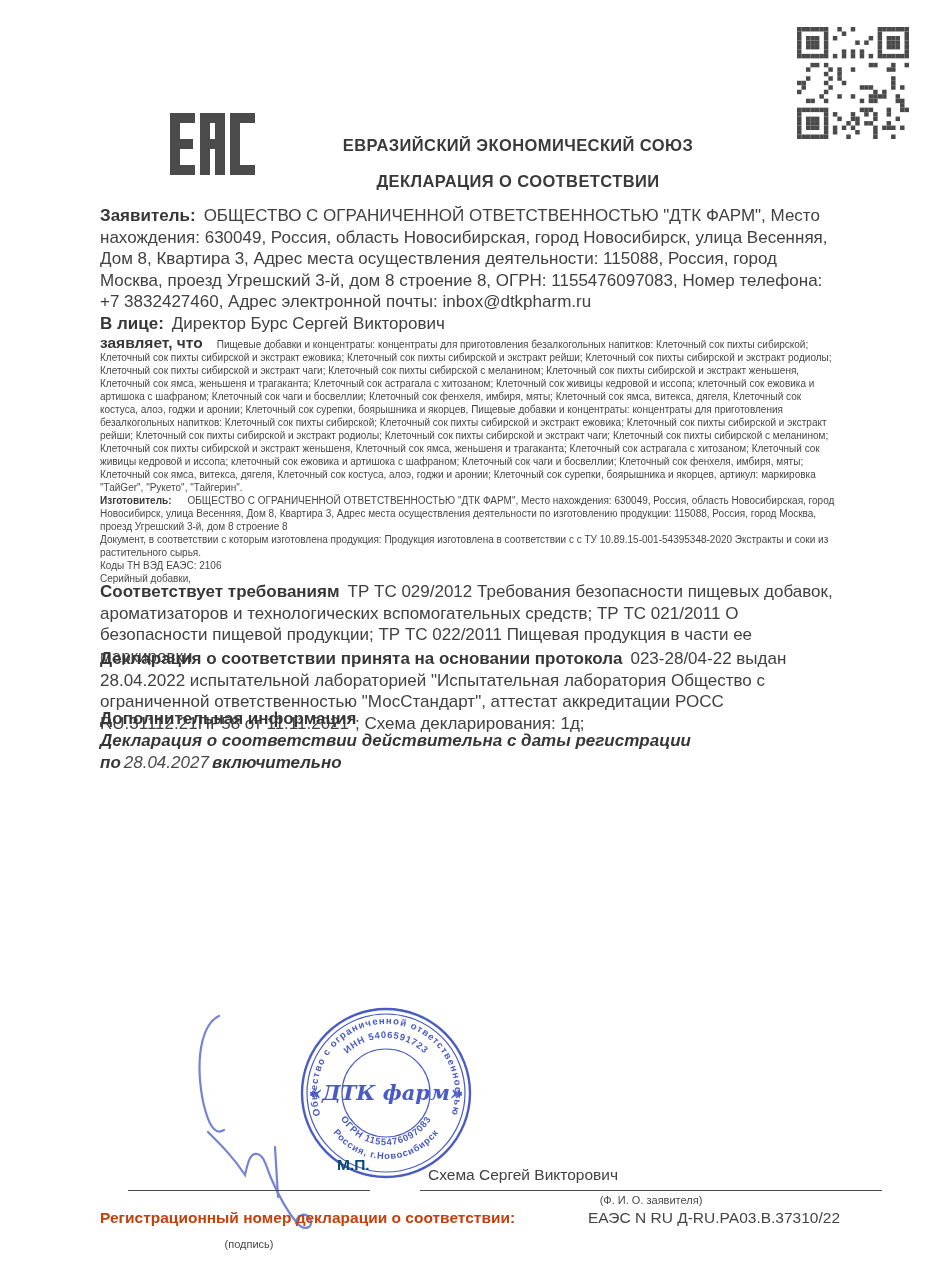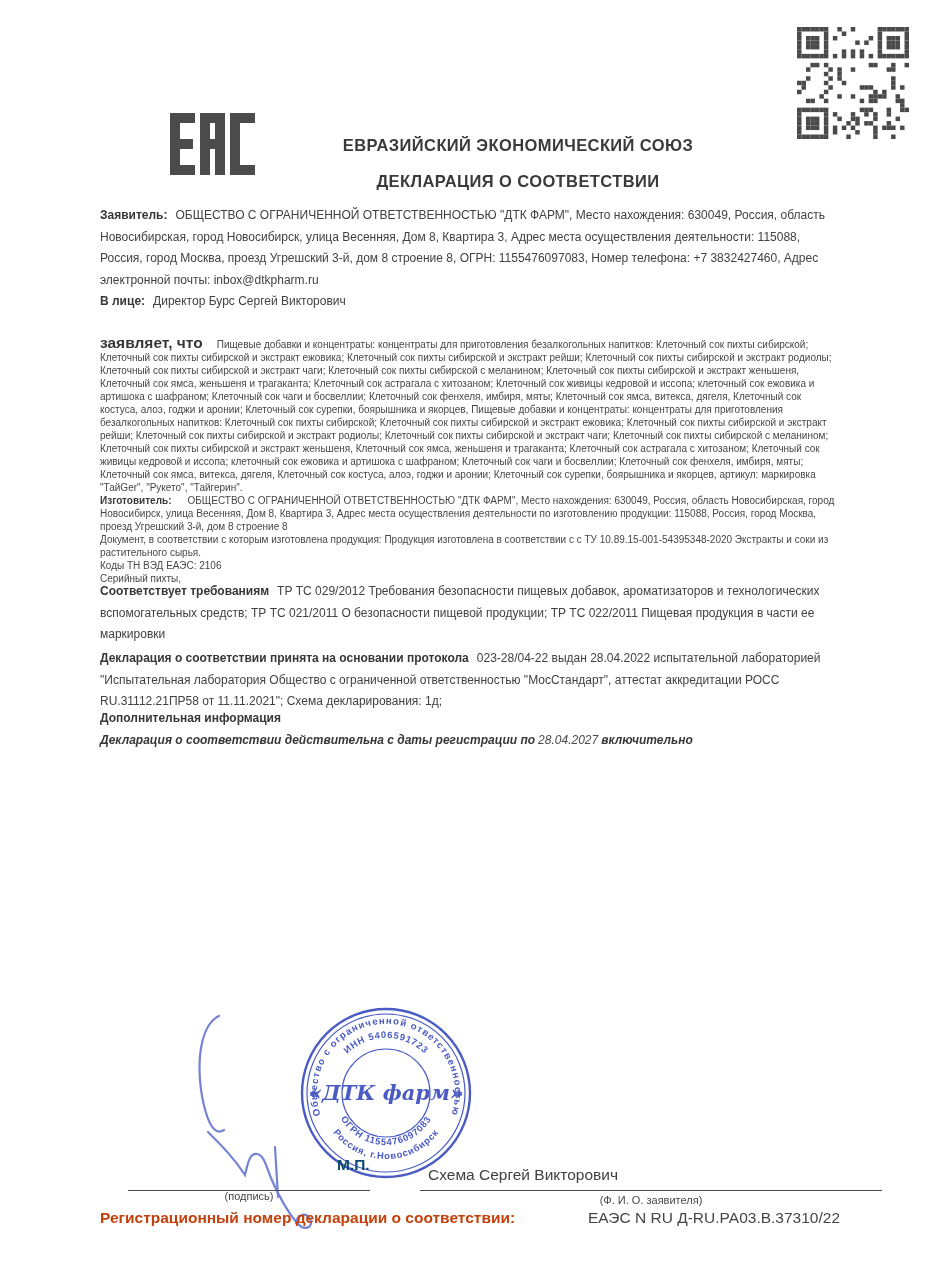--- a/index.html
+++ b/index.html
@@ -11,21 +11,21 @@
   
   .eac-logo{position:absolute;left:170px;top:113px;}
   .qr{position:absolute;left:797px;top:27px;width:112px;height:112px;}
   .title{position:absolute;left:106px;width:824px;text-align:center;
          font-weight:bold;font-size:16.5px;color:#3a3a3a;letter-spacing:.4px;}
   .title1{top:136px;}
   .title2{top:172px;}
 
   
   .sec{position:absolute;left:100px;width:736px;}
-  .body-text{font-size:12px;line-height:21.5px;margin:0;color:#414141;}
+  .body-text{font-size:17px;line-height:21.5px;margin:0;color:#414141;}
   .body-text b, .lead{font-weight:bold;color:#373737;}
   .lead{padding-right:8px;}
   .lead-wide{padding-right:14px;}
   .small-text{font-size:10px;line-height:13px;margin:0;color:#474747;}
   .small-text b{padding-right:16px;color:#3a3a3a;}
   .declare-lead{font-weight:bold;font-size:15.5px;color:#373737;line-height:13px;}
   .sec-applicant{top:205px;}
   .sec-declares{top:336px;}
   .sec-compliance{top:581px;}
   .sec-protocol{top:648px;}
@@ -34,21 +34,21 @@
   .date-plain{font-weight:normal;color:#4a4a4a;padding:0 3px;}
 
   
   .stamp{position:absolute;left:300px;top:1007px;width:172px;height:172px;}
   .signature{position:absolute;left:150px;top:990px;width:350px;height:270px;pointer-events:none;}
   .mp{position:absolute;left:337px;top:1156px;font-weight:bold;font-size:15.5px;color:#0c4a6e;}
   .sig-line{position:absolute;border-top:1.6px solid #4a4a4a;height:0;}
   .sig-line-left{left:128px;top:1190px;width:242px;}
   .sig-line-right{left:420px;top:1190px;width:462px;}
   .caption{position:absolute;font-size:11px;color:#474747;text-align:center;}
-  .cap-sign{left:128px;top:1190px;width:242px;}
+  .cap-sign{left:128px;top:1238px;width:242px;}
   .cap-name{left:420px;top:1194px;width:462px;}
   .fio-name{position:absolute;left:428px;top:1166px;font-size:15.5px;color:#414141;}
   .reg-label{position:absolute;left:100px;font-weight:bold;font-size:15.5px;color:#c2410c;}
   .reg-value{position:absolute;left:588px;font-size:15.5px;color:#454545;}
   .row1{top:1209px;}
   .row2{top:1287px;margin-left:15px;}
 
   
   .stamp text{fill:#4a5bc4;}
   .arc-outer{font-size:9.6px;font-weight:bold;letter-spacing:1.1px;}
@@ -293,21 +293,21 @@
   <div class="sec sec-applicant">
     <p class="body-text"><span class="lead">Заявитель:</span><span>ОБЩЕСТВО С ОГРАНИЧЕННОЙ ОТВЕТСТВЕННОСТЬЮ "ДТК ФАРМ", Место нахождения: 630049, Россия, область Новосибирская, город Новосибирск, улица Весенняя, Дом 8, Квартира 3, Адрес места осуществления деятельности: 115088, Россия, город Москва, проезд Угрешский 3-й, дом 8 строение 8, ОГРН: 1155476097083, Номер телефона: +7 3832427460, Адрес электронной почты: inbox@dtkpharm.ru</span></p>
     <p class="body-text"><span class="lead">В лице:</span><span>Директор Бурс Сергей Викторович</span></p>
   </div>
 
   <div class="sec sec-declares">
     <p class="small-text"><span class="declare-lead lead-wide">заявляет, что</span><span>Пищевые добавки и концентраты: концентраты для приготовления безалкогольных напитков: Клеточный сок пихты сибирской; Клеточный сок пихты сибирской и экстракт ежовика; Клеточный сок пихты сибирской и экстракт рейши; Клеточный сок пихты сибирской и экстракт родиолы; Клеточный сок пихты сибирской и экстракт чаги; Клеточный сок пихты сибирской с меланином; Клеточный сок пихты сибирской и экстракт женьшеня, Клеточный сок ямса, женьшеня и трагаканта; Клеточный сок астрагала с хитозаном; Клеточный сок живицы кедровой и иссопа; клеточный сок ежовика и артишока с шафраном; Клеточный сок чаги и босвеллии; Клеточный сок фенхеля, имбиря, мяты; Клеточный сок ямса, витекса, дягеля, Клеточный сок костуса, алоэ, годжи и аронии; Клеточный сок сурепки, боярышника и якорцев, Пищевые добавки и концентраты: концентраты для приготовления безалкогольных напитков: Клеточный сок пихты сибирской; Клеточный сок пихты сибирской и экстракт ежовика; Клеточный сок пихты сибирской и экстракт рейши; Клеточный сок пихты сибирской и экстракт родиолы; Клеточный сок пихты сибирской и экстракт чаги; Клеточный сок пихты сибирской с меланином; Клеточный сок пихты сибирской и экстракт женьшеня, Клеточный сок ямса, женьшеня и трагаканта; Клеточный сок астрагала с хитозаном; Клеточный сок живицы кедровой и иссопа; клеточный сок ежовика и артишока с шафраном; Клеточный сок чаги и босвеллии; Клеточный сок фенхеля, имбиря, мяты; Клеточный сок ямса, витекса, дягеля, Клеточный сок костуса, алоэ, годжи и аронии; Клеточный сок сурепки, боярышника и якорцев, артикул: маркировка "ТайGer", "Рукето", "Тайгерин".</span></p>
     <p class="small-text"><b>Изготовитель:</b><span>ОБЩЕСТВО С ОГРАНИЧЕННОЙ ОТВЕТСТВЕННОСТЬЮ "ДТК ФАРМ", Место нахождения: 630049, Россия, область Новосибирская, город Новосибирск, улица Весенняя, Дом 8, Квартира 3, Адрес места осуществления деятельности по изготовлению продукции: 115088, Россия, город Москва, проезд Угрешский 3-й, дом 8 строение 8</span></p>
     <p class="small-text">Документ, в соответствии с которым изготовлена продукция: Продукция изготовлена в соответствии с с ТУ 10.89.15-001-54395348-2020 Экстракты и соки из растительного сырья.</p>
     <p class="small-text">Коды ТН ВЭД ЕАЭС: 2106</p>
-    <p class="small-text">Серийный пихты,</p>
+    <p class="small-text">Серийный добавки,</p>
   </div>
 
   <div class="sec sec-compliance">
     <p class="body-text"><span class="lead">Соответствует требованиям</span><span>ТР ТС 029/2012 Требования безопасности пищевых добавок, ароматизаторов и технологических вспомогательных средств; ТР ТС 021/2011 О безопасности пищевой продукции; ТР ТС 022/2011 Пищевая продукция в части ее маркировки</span></p>
   </div>
 
   <div class="sec sec-protocol">
     <p class="body-text"><span class="lead">Декларация о соответствии принята на основании протокола</span><span>023-28/04-22 выдан 28.04.2022 испытательной лабораторией "Испытательная лаборатория Общество с ограниченной ответственностью "МосСтандарт", аттестат аккредитации РОСС RU.31112.21ПР58 от 11.11.2021"; Схема декларирования: 1д;</span></p>
   </div>
 

